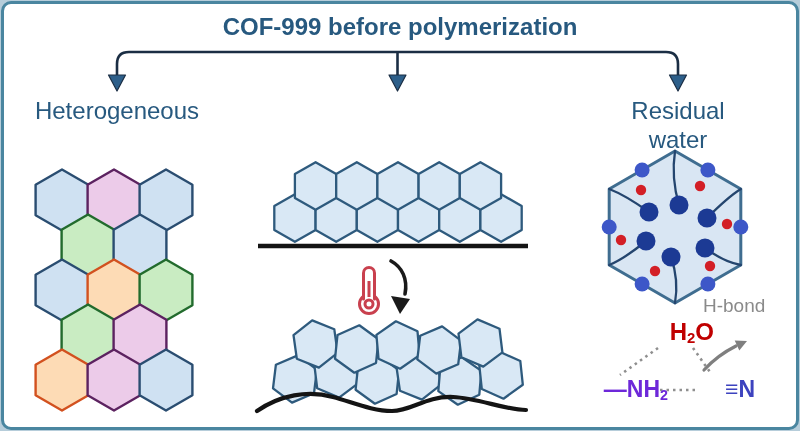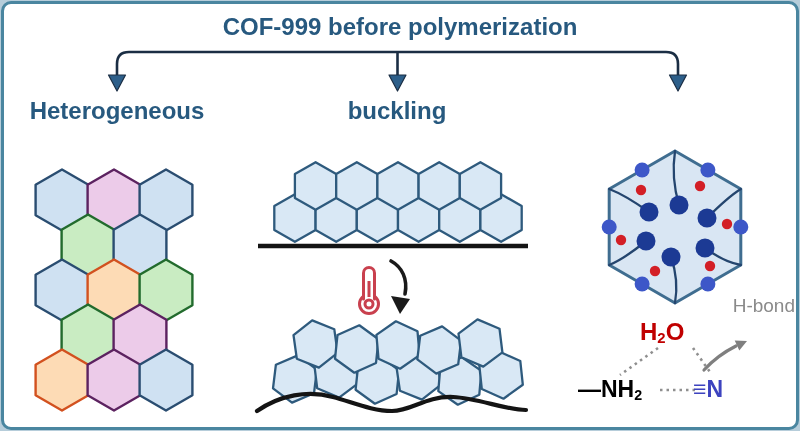--- a/index.html
+++ b/index.html
@@ -14,28 +14,28 @@
     border:3px solid var(--border,#4a86a0);
     border-radius:10px; box-sizing:border-box;
   }
   svg.gfx { position:absolute; left:0; top:0; width:800px; height:431px; }
   .title {
     position:absolute; left:0; right:0; top:13px; text-align:center;
     font-size:24px; font-weight:700; color:var(--text,#27597f); letter-spacing:0px;
   }
   .heading {
     position:absolute; width:220px; text-align:center;
-    font-size:24px; font-weight:700; color:var(--text,#27597f); line-height:29px;
+    font-size:24px; font-weight:400; color:var(--text,#27597f); line-height:29px;
   }
   .heading span { display:block; }
   .hl { top:96px; }
-  .chemlbl { position:absolute; text-align:left; font-weight:700; white-space:nowrap; }
+  .chemlbl { position:absolute; text-align:right; font-weight:700; white-space:nowrap; }
   .sub { font-size:0.62em; vertical-align:-0.22em; }
   .graylbl {
-    position:absolute; text-align:right; font-weight:400;
+    position:absolute; text-align:left; font-weight:400;
     font-size:19px; line-height:24px; color:var(--gray,#8a8a8a);
   }
   .graylbl span { display:block; }
 </style>
 </head>
 <body>
 
 <div class="canvas" style="--outer-bg: #b6cdda; --panel-bg: #ffffff; --border: #4a86a0; --text: #27597f; --gray: #8a8a8a;">
   <div class="frame"></div>
 
@@ -149,33 +149,34 @@
         <polygon points="747,341 739.3,350.5 734.7,340.5" fill="#7f7f7f"></polygon>
       </g>
     </svg>
 
   <div class="title">COF-999 before polymerization</div>
 
   <div class="heading hl" style="left:7px;">
     <span>Heterogeneous</span>
   </div>
   <div class="heading hl" style="left:287px;">
-    <span>buckling</span>
   </div>
   <div class="heading hl" style="left:568px;">
+    <span>Residual</span>
+    <span>water</span>
   </div>
 
   <div class="graylbl" style="left:703px; top:294px; width:92px;">
     <span>H-bond</span>
   </div>
 
   <div class="chemlbl" id="h2o-label" style="left: 640px; top: 318px; width: 74px; font-size: 24px; color: rgb(192, 0, 0);">
     <span>H</span><span class="sub">2</span><span>O</span>
   </div>
 
-  <div class="chemlbl" id="amine-label" style="left: 578px; top: 376px; width: 90px; font-size: 23px; color: #000000;">
+  <div class="chemlbl" id="amine-label" style="left: 578px; top: 376px; width: 90px; font-size: 23px; color: #6d28d9;">
     <span>—</span><span>NH</span><span class="sub">2</span>
   </div>
 
   <div class="chemlbl" id="nitrile-label" style="left: 693px; top: 376px; width: 62px; font-size: 23px; color: rgb(61, 67, 191);">
     <span>≡N</span>
   </div>
 </div>
 
 </body></html>

